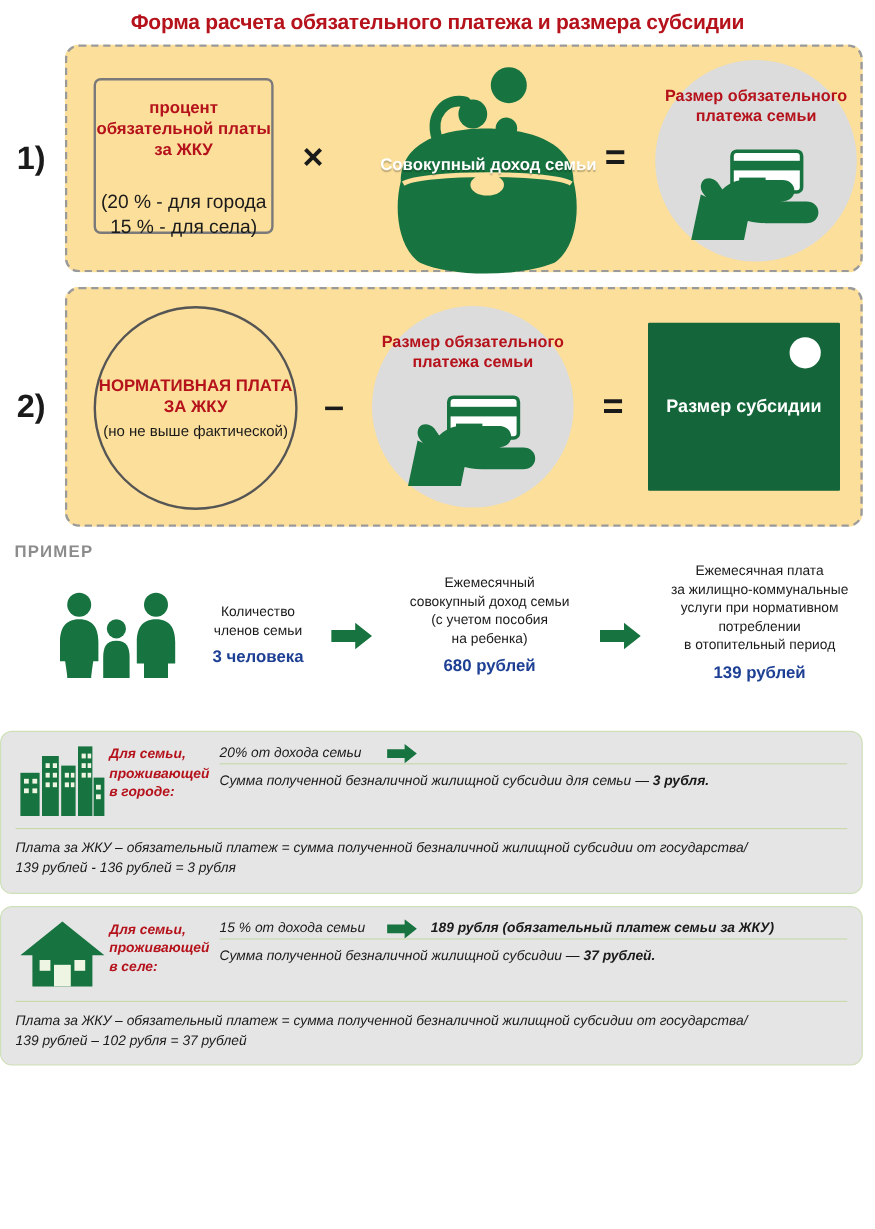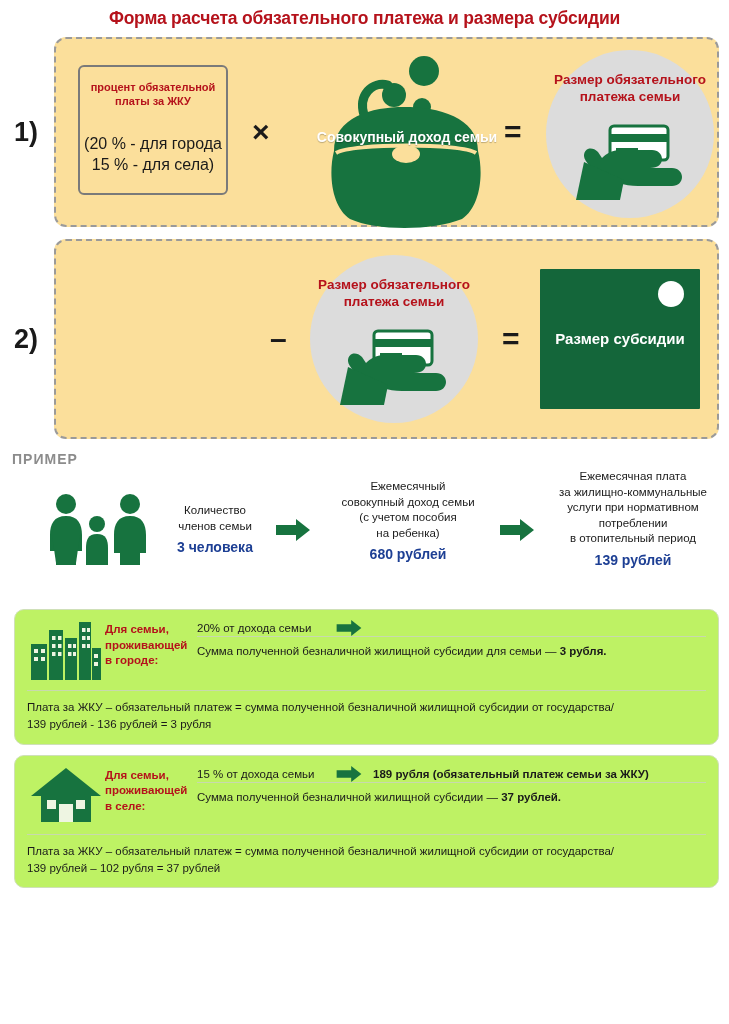--- a/index.html
+++ b/index.html
@@ -58,21 +58,21 @@
     position: absolute;
     left: 22px; top: 26px;
     width: 150px; height: 130px;
     background: #fbdf9b;
     border: 2px solid #7a7a7a;
     border-radius: 6px;
     text-align: center;
     padding-top: 14px;
   }
   .pct-card .red {
-    color: #b5121b; font-weight: bold; font-size: 11px; line-height: 1.25;
+    color: #b5121b; font-weight: bold; font-size: 14px; line-height: 1.25;
   }
   .pct-card .small {
     color: #1a1a1a; font-size: 16px; line-height: 1.35; margin-top: 24px;
   }
 
   
   .purse-area { position:absolute; left:256px; top:16px; width:190px; height:170px; }
   .purse-label {
     position:absolute; left:0; right:0; top:74px;
     text-align:center; color:#fff; font-weight:bold; font-size:14px; line-height:1.2;
@@ -124,26 +124,27 @@
   .example-head {
     color:#8c8c8c; font-weight:bold; font-size:14px;
     margin: 12px 0 4px 12px; letter-spacing:1px;
   }
   .example-row { position:relative; height:130px; margin: 0 10px; }
   .ex-text { position:absolute; font-size:11.5px; line-height:1.35; text-align:center; color:#1a1a1a; }
   .ex-blue { color:#1d3f94; font-weight:bold; font-size:14px; }
 
   
   .panel {
-    margin: 8px 10px 0 14px;
-    background: #bef264;
+    margin: 8px 10px 0 0;
+    background: #e5e5e5;
     border: 1px solid #cfe0b8;
     border-radius: 10px;
     padding: 10px 12px 10px 12px;
     position: relative;
+    font-style: italic;
   }
   .panel-top { display:flex; align-items:flex-start; }
   .panel-icon { width: 78px; flex: 0 0 78px; display:flex; align-items:center; justify-content:center; }
   .panel-who {
     color:#b5121b; font-weight:bold; font-size:11.5px; line-height:1.35;
     width: 92px; flex:0 0 92px; padding-top:2px;
   }
   .panel-lines { flex:1; }
   .pl-row1 { display:flex; align-items:center; font-size:11.5px; padding-bottom:0; border-bottom:1px solid #c8d9ae; }
   .pl-row1 .a { width: 138px; }
@@ -204,20 +205,24 @@
         </svg>
       </div>
 
     </div>
   </div>
 
   <div class="formula-wrap" style="margin-top:12px;">
     <div class="step-num">2)</div>
     <div class="formula-box" style="height:200px;">
 
+      <div class="norm-circle" style="left:22px; top:14px;">
+        <div class="red">НОРМАТИВНАЯ ПЛАТА ЗА ЖКУ</div>
+        <div class="blk">(но не выше фактической)</div>
+      </div>
 
       <div class="op" style="left:214px;">–</div>
 
       <div class="grey-circle" style="left:254px; top:14px;">
         <div class="grey-label">Размер обязательного платежа семьи</div>
         <svg width="168" height="168" viewBox="0 0 168 168" style="position:absolute;left:0;top:0;">
           <rect x="64" y="76" width="58" height="34" rx="4" fill="#ffffff" stroke="#17733f" stroke-width="3"></rect>
           <rect x="64" y="84" width="58" height="8" fill="#17733f"></rect>
           <rect x="70" y="98" width="22" height="5" fill="#17733f"></rect>
           <path d="M52 102 C46 96 38 98 38 106 C38 112 48 120 58 126 C66 131 78 136 92 136 L126 136 C132 136 136 132 136 127 C136 122 132 118 126 118 L104 118 C112 118 116 114 116 109 C116 104 112 100 106 100 L74 100 C66 100 60 104 56 108 Z" fill="#17733f"></path>

